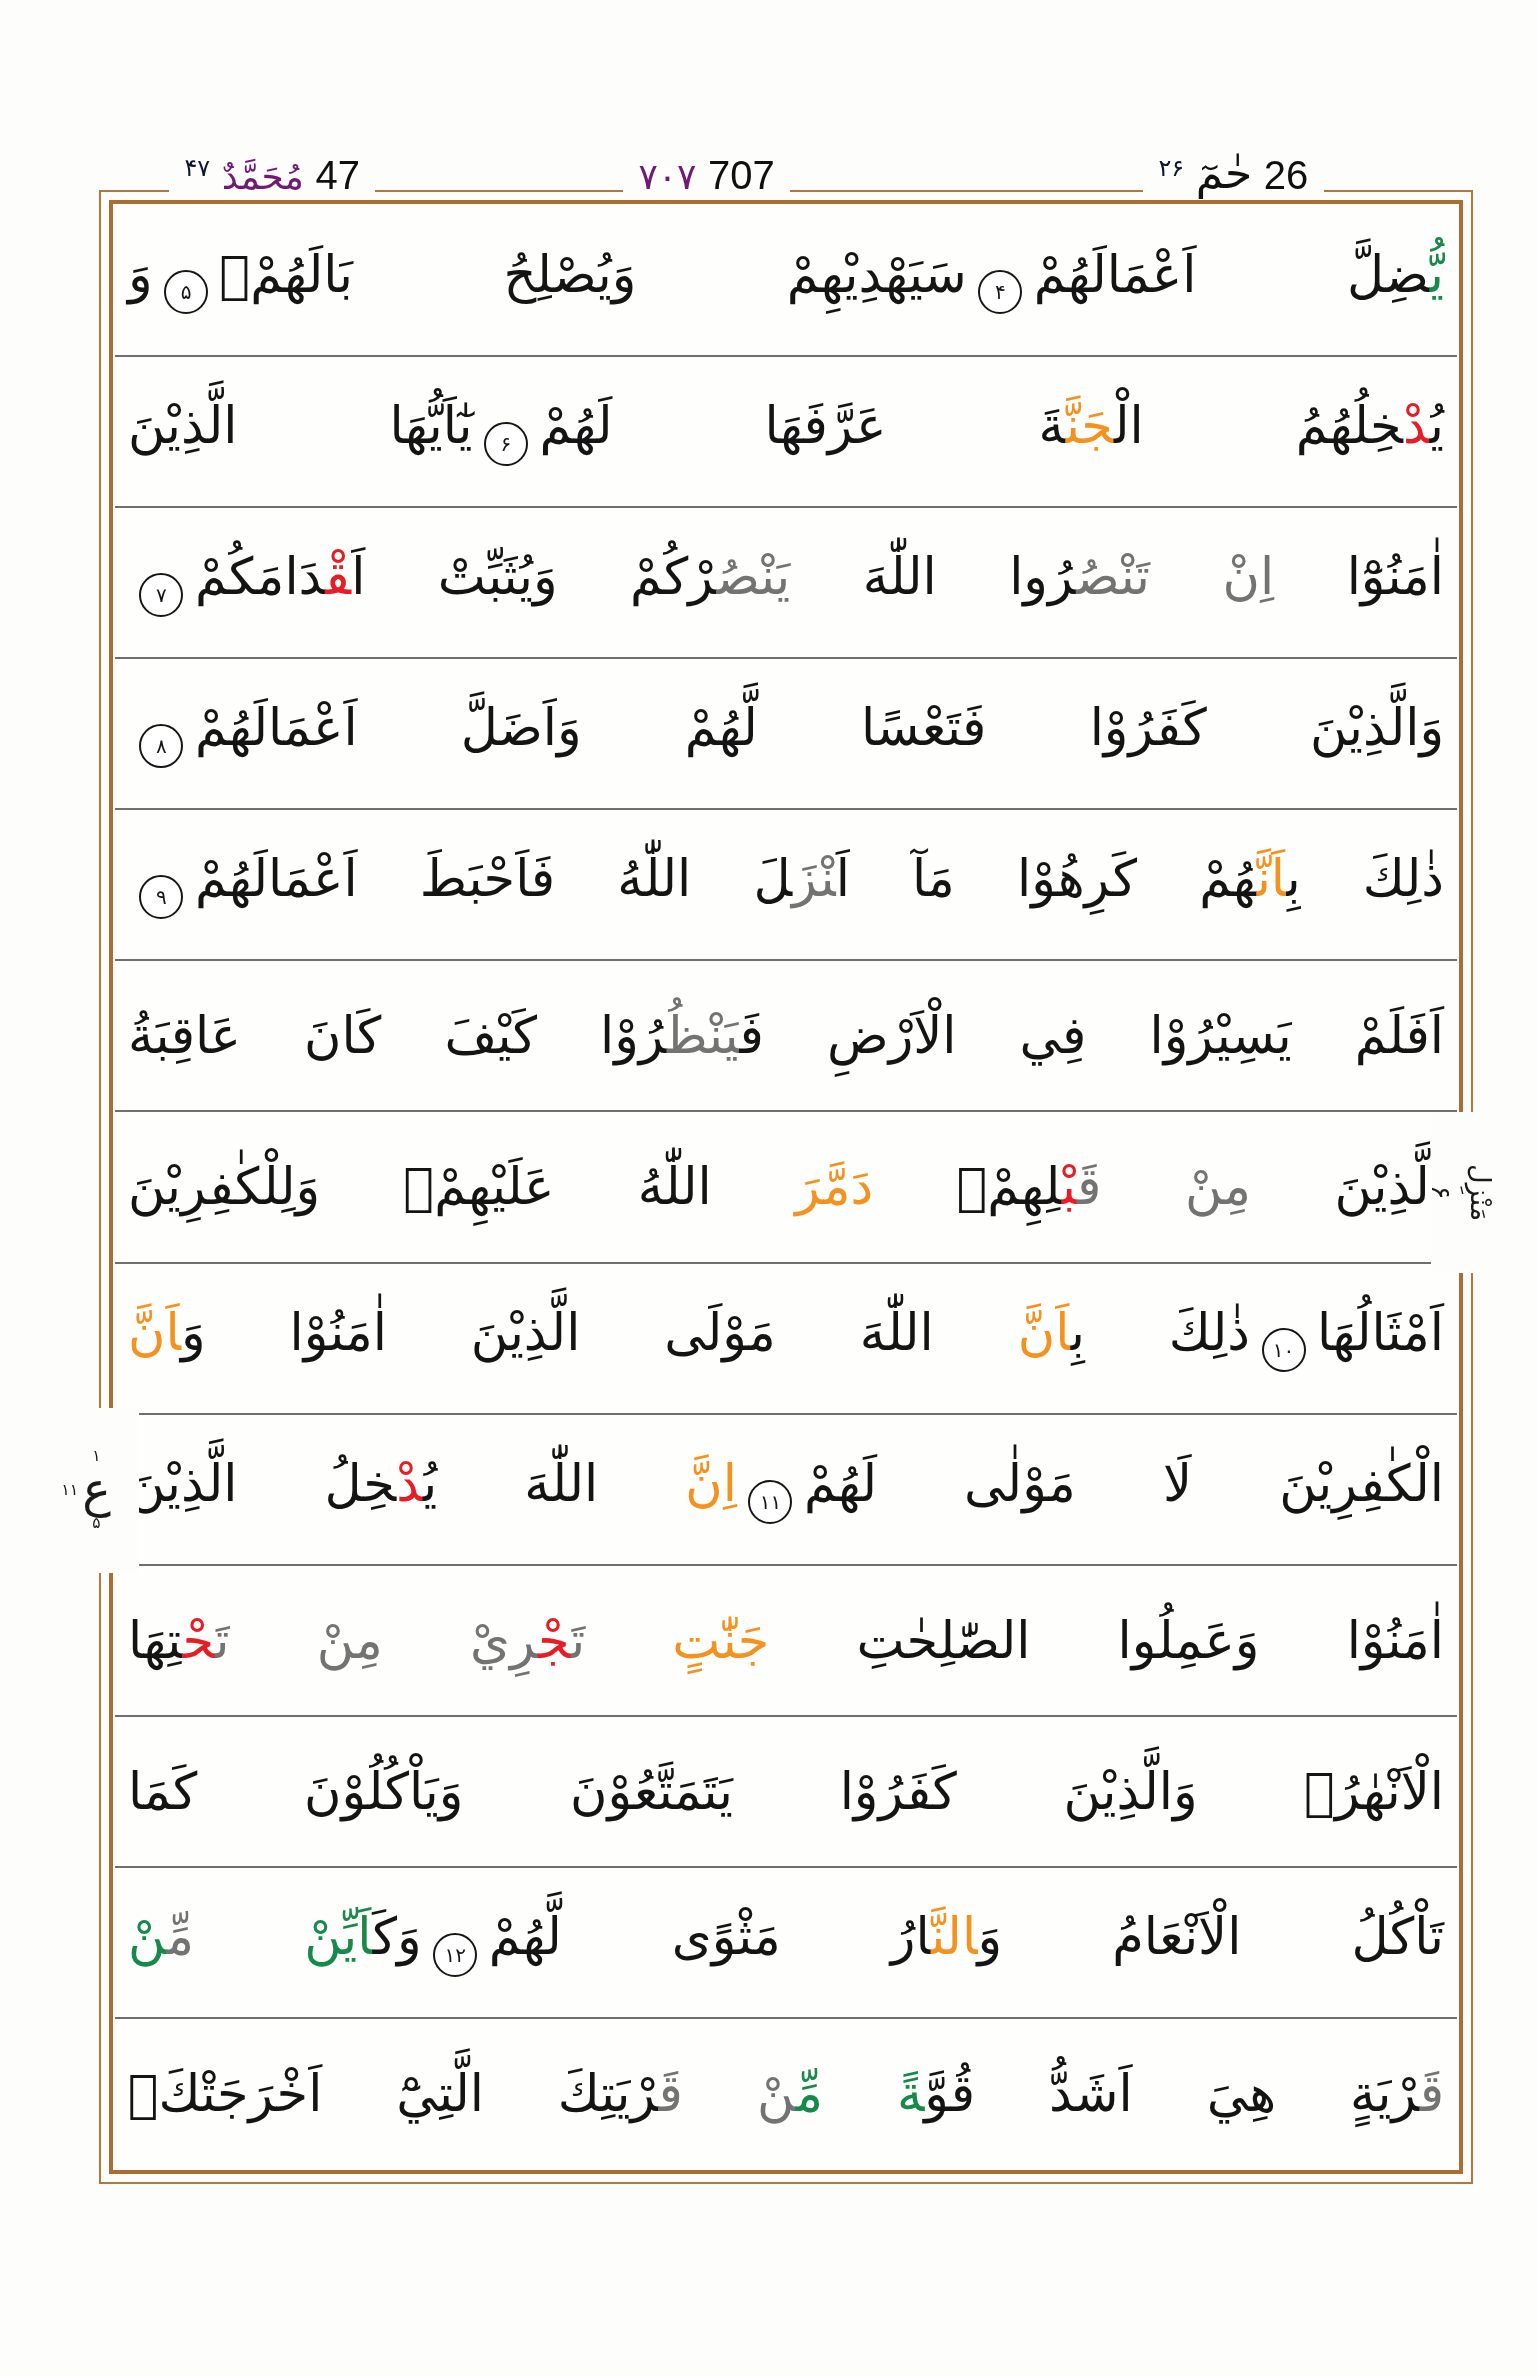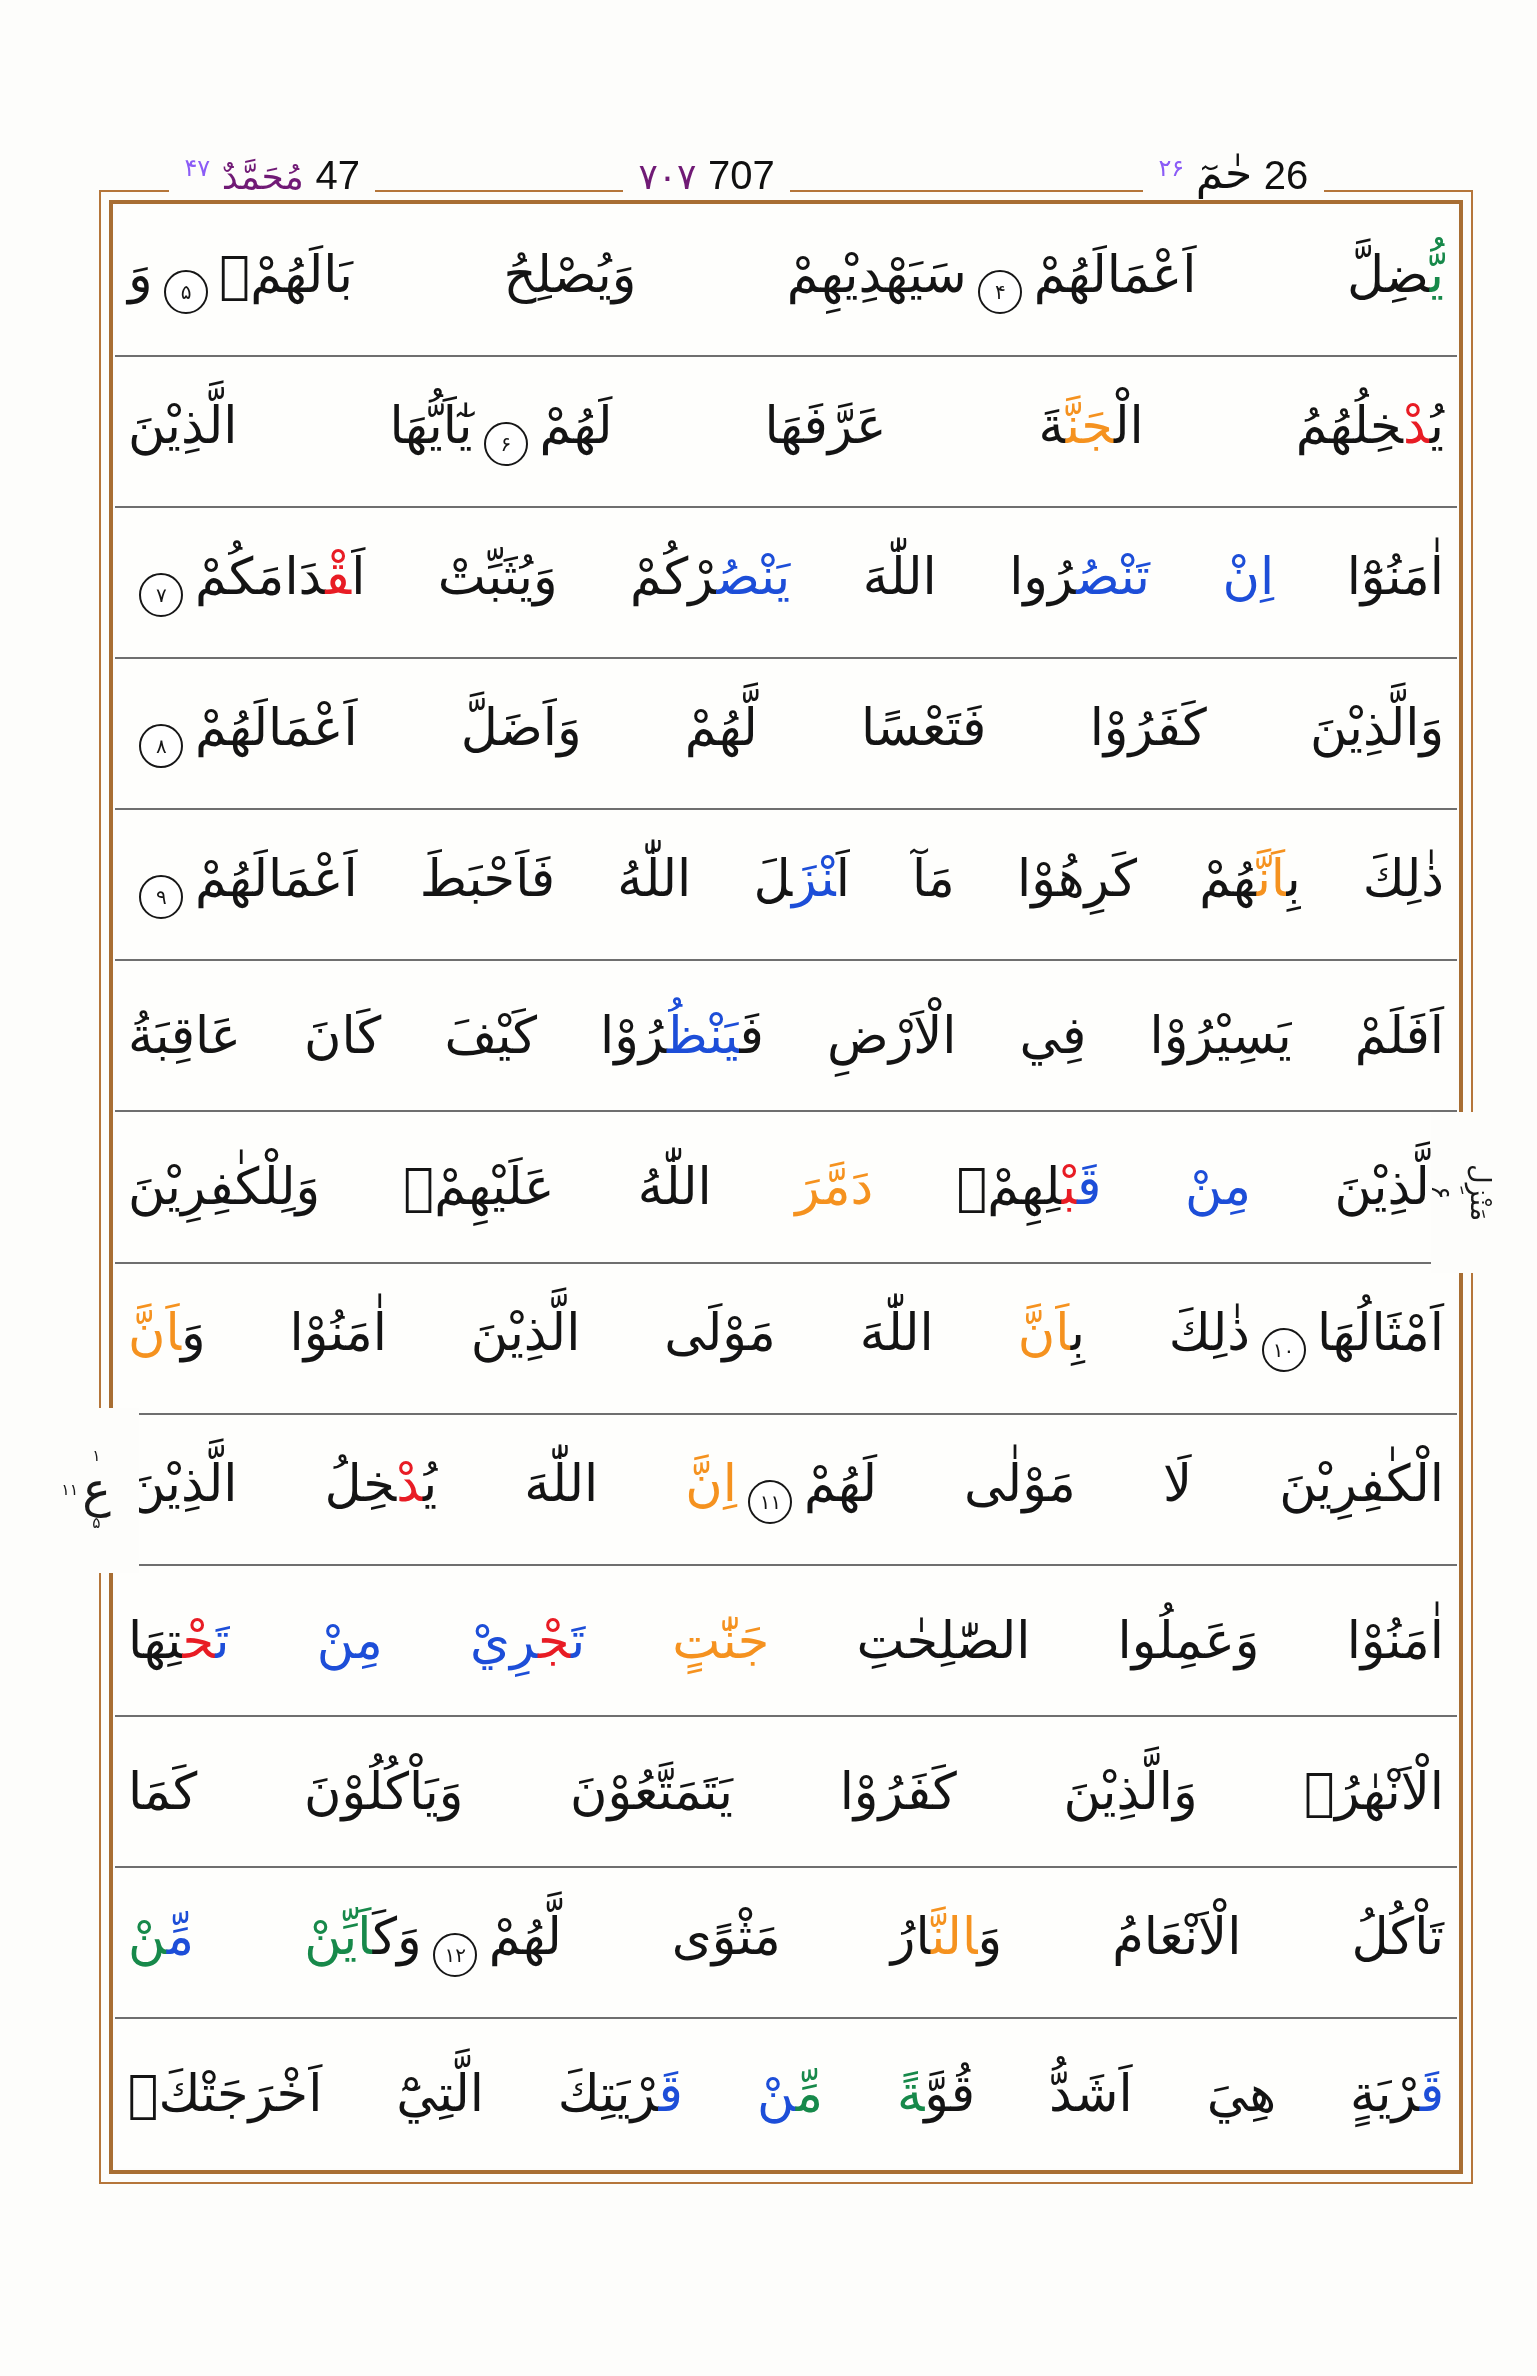--- a/index.html
+++ b/index.html
@@ -34,39 +34,39 @@
     width:100%;
     direction:rtl;
     text-align:justify;
     text-align-last:justify;
     font-size:51px;
     line-height:1.12;
     color:#141414;
     padding:0 13.4px;
   }
   .c-k{color:#141414;}
-  .c-b{color:#1d4ed8;}
+  .c-b{color:#737373;}
   .c-r{color:#e81c24;}
   .c-o{color:#f5921f;}
   .c-g{color:#17894a;}
   .vmark{
     display:inline-flex;align-items:center;justify-content:center;
     width:40px;height:40px;border:2.4px solid #161616;border-radius:50%;
     margin:0 11.5px;vertical-align:-7.7px;background:#fff;
   }
   .vnum{font-size:20px;color:#161616;line-height:1;}
   
   .hlabel{
     position:absolute;display:flex;align-items:flex-end;gap:11.5px;
     background:#fdfdfb;padding:0 15.4px;z-index:4;height:61px;top:134px;
   }
   .h-latin{font-family:Liberation Sans, sans-serif;font-size:40px;color:#101010;line-height:1;}
   .h-arabic{font-size:36px;color:#701a75;line-height:1;}
   .h-arabic-big{font-size:44px;color:#101010;line-height:1;margin-top:24px;}
-  .h-small{font-size:24px;color:#8b5cf6;line-height:1;padding-bottom:15.4px;margin-top:20px;}
+  .h-small{font-size:24px;color:#0f172a;line-height:1;padding-bottom:15.4px;margin-top:20px;}
   
   .manzil-note{
     position:absolute;left:1431px;top:1112px;width:60px;height:161px;
     background:#fdfdfb;z-index:5;
     writing-mode:vertical-rl;
     display:flex;flex-direction:column;align-items:center;justify-content:center;gap:7.7px;
     font-size:27px;color:#1a1a1a;
   }
   .ruku{
     position:absolute;left:54px;top:1408px;width:85px;height:165px;

